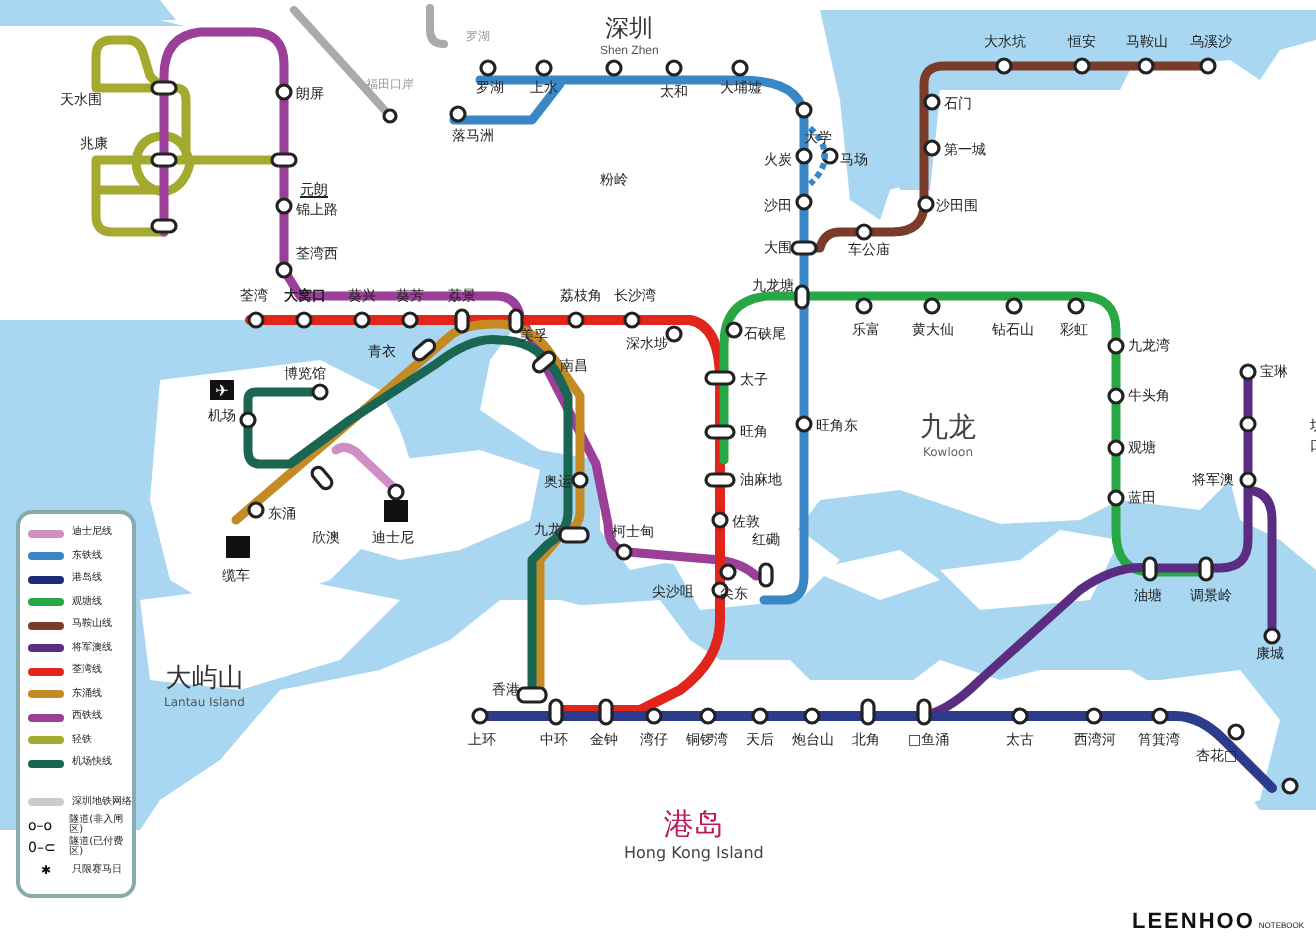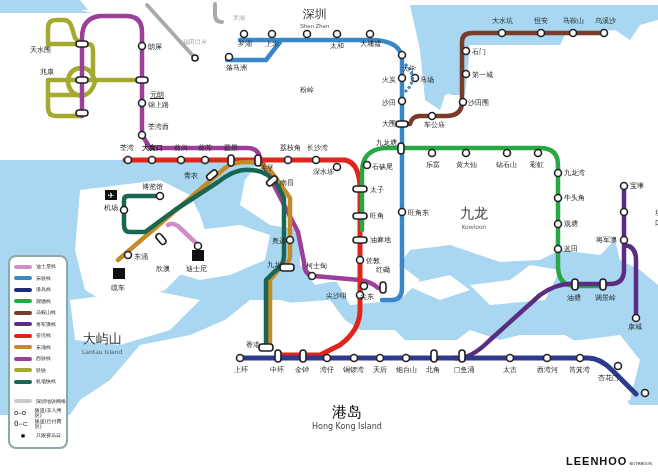--- a/index.html
+++ b/index.html
@@ -180,21 +180,21 @@
   </div>
   <div style="position:absolute;left:460px;top:205px;text-align:center;">
     <div style="font-size:14px;color:#444;">九龙</div>
     <div style="font-size:6px;color:#666;">Kowloon</div>
   </div>
   <div style="position:absolute;left:82px;top:330px;text-align:center;">
     <div style="font-size:13px;color:#333;">大屿山</div>
     <div style="font-size:6px;color:#555;">Lantau Island</div>
   </div>
   <div style="position:absolute;left:312px;top:403px;text-align:center;">
-    <div style="font-size:15px;color:#000000;">港岛</div>
+    <div style="font-size:15px;color:#be185d;">港岛</div>
     <div style="font-size:8px;color:#444;">Hong Kong Island</div>
   </div>
 </div>
 
 <div style="font-size:7px;color:#222;">
   <span style="position:absolute;left:30px;top:45px;text-align:right;">天水围</span>
   <span style="position:absolute;left:40px;top:67px;">兆康</span>
   <span style="position:absolute;left:148px;top:42px;">朗屏</span>
   <span style="position:absolute;left:150px;top:90px;text-decoration:underline;">元朗</span>
   <span style="position:absolute;left:148px;top:100px;">锦上路</span>

